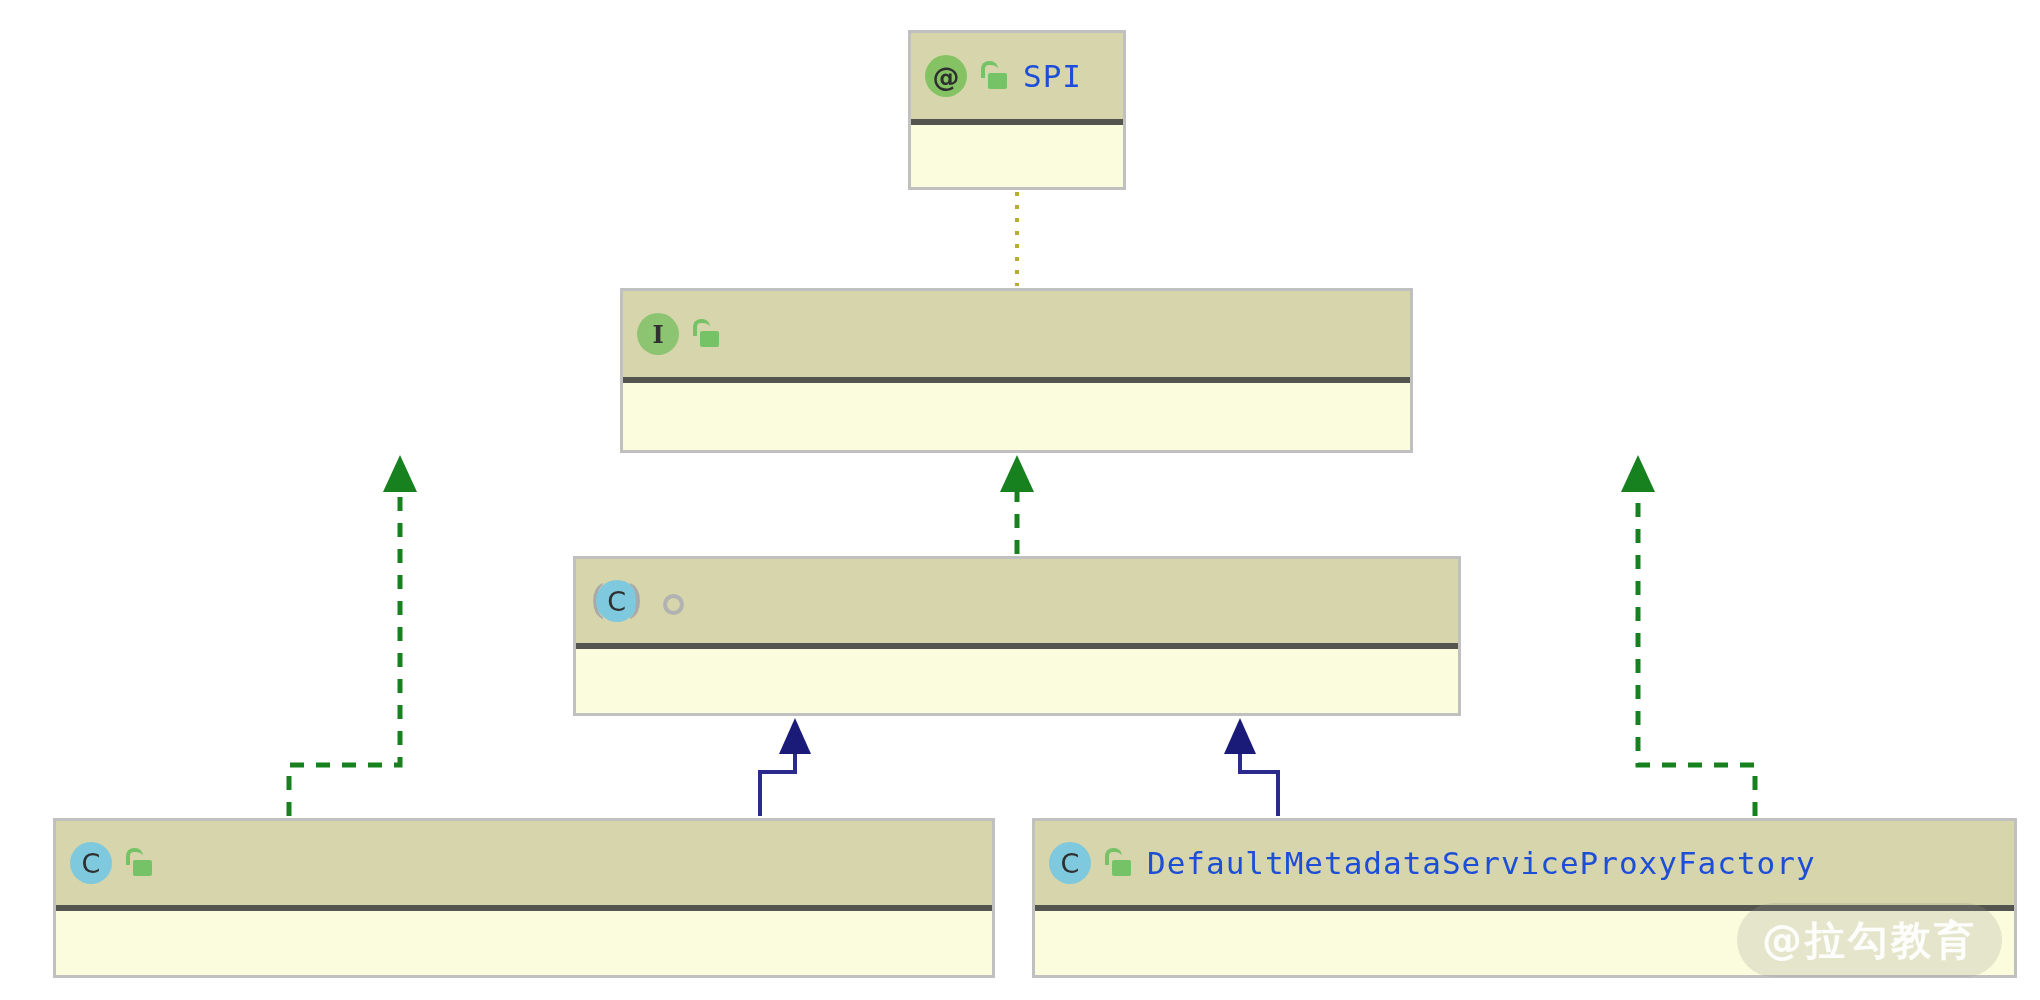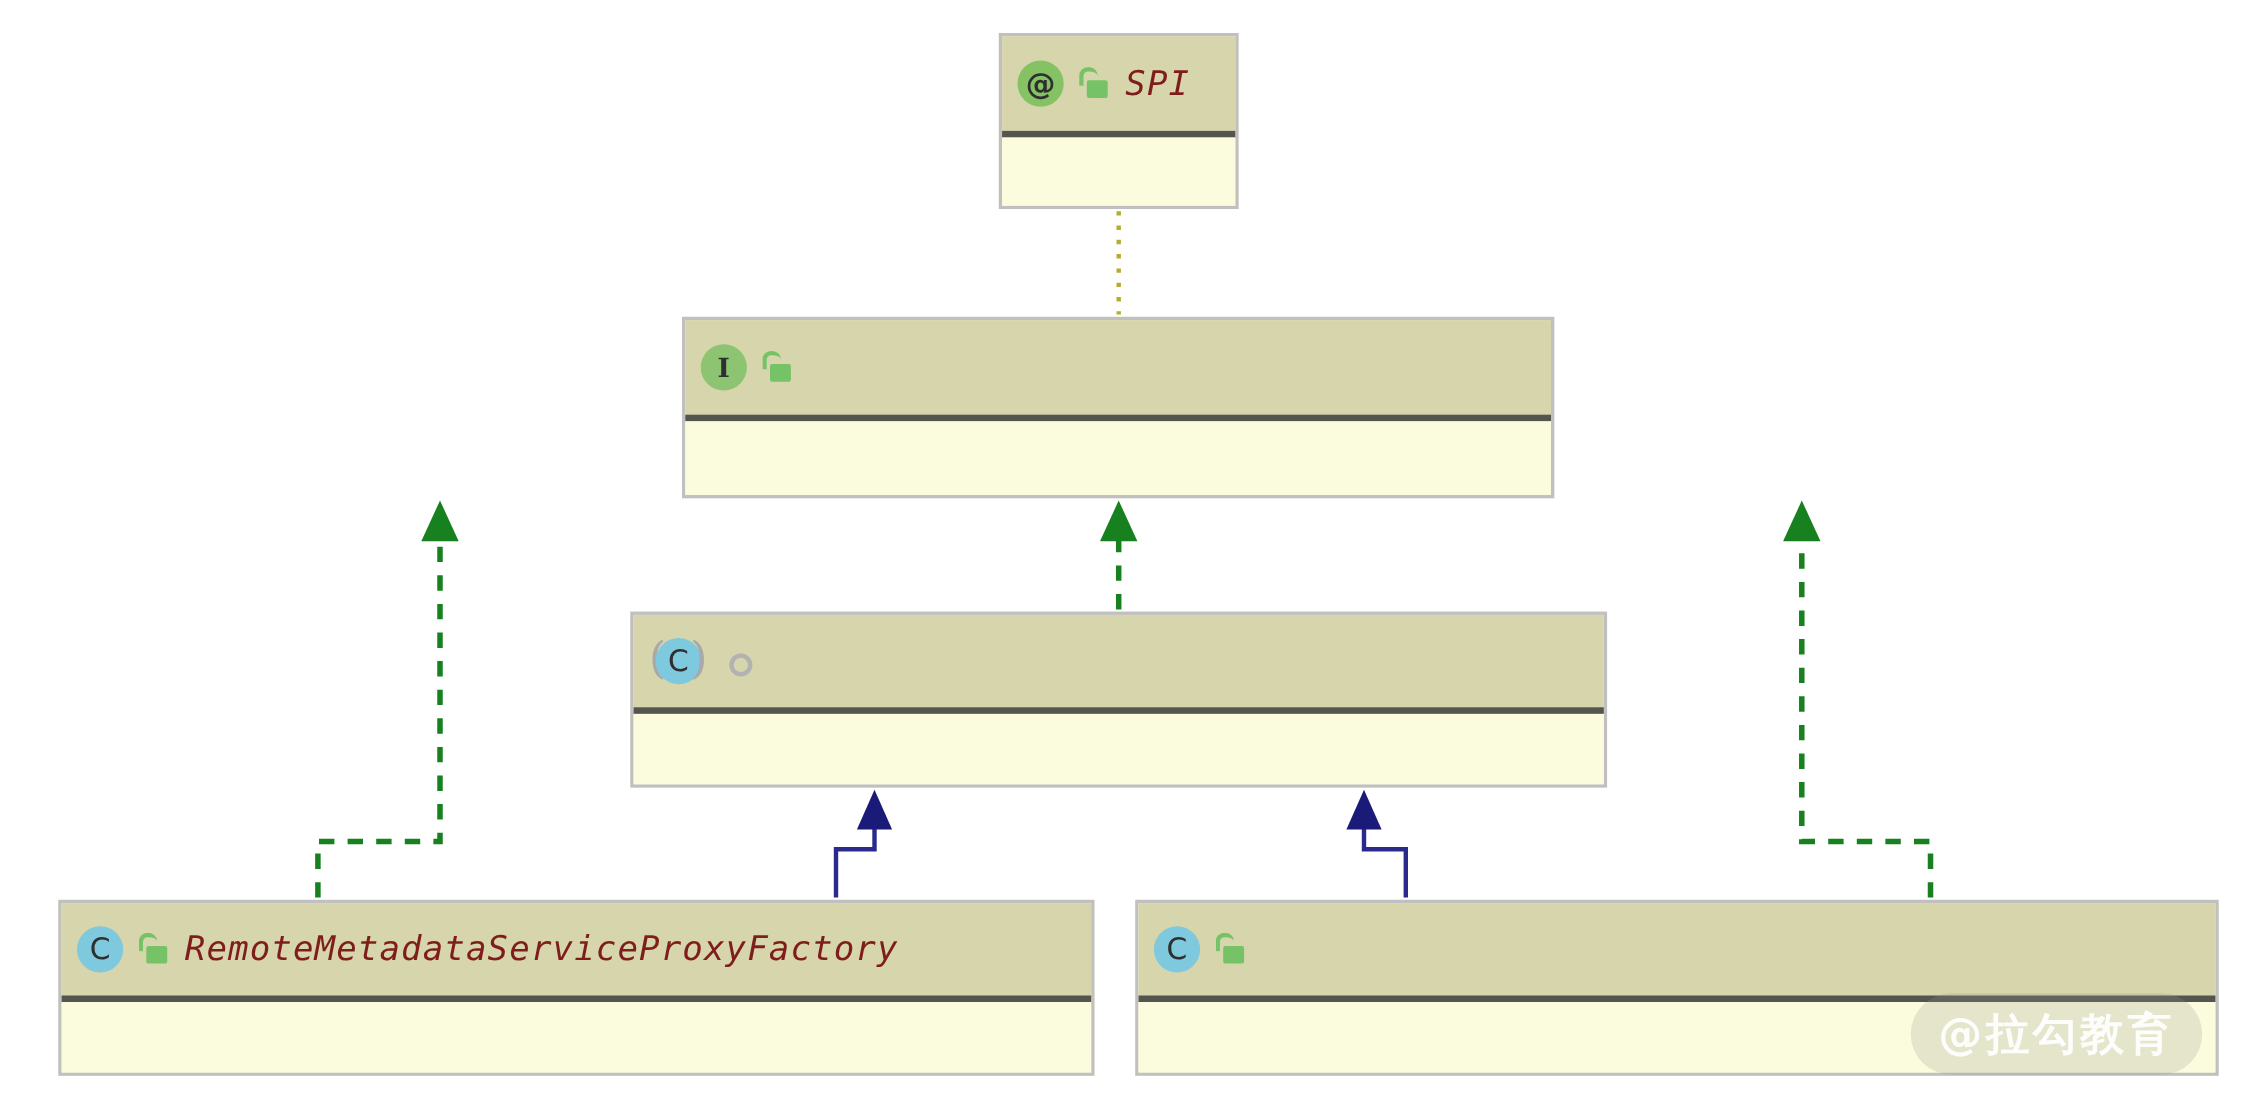--- a/index.html
+++ b/index.html
@@ -45,23 +45,22 @@
   }
   .uml-body {
     box-sizing: border-box;
     background: #fbfbdd;
     height: 62px;
   }
   .uml-title {
     font-family: "DejaVu Sans Mono", "Liberation Mono", monospace;
     font-size: 31px;
     letter-spacing: 1px;
-    color: #7f1d1d;
+    color: #1d4ed8;
     white-space: nowrap;
-    font-style: italic;
   }
   .icon-slot {
     display: inline-flex;
     align-items: center;
     justify-content: center;
     flex: 0 0 auto;
   }
   
   .kind-icon {
     width: 42px;
@@ -222,33 +221,33 @@
 
   <div class="uml-node" style="left:53px; top:818px; width:942px; height:160px;">
     <div class="uml-header" style="height:90px;">
       <span class="icon-slot">
         <span class="kind-icon kind-class">C</span>
       </span>
       <span class="vis-icon vis-public">
         <span class="shackle"></span>
         <span class="body"></span>
       </span>
-      <span class="uml-title">RemoteMetadataServiceProxyFactory</span>
     </div>
     <div class="uml-body" style="height:64px;"></div>
   </div>
 
   <div class="uml-node" style="left:1032px; top:818px; width:985px; height:160px;">
     <div class="uml-header" style="height:90px;">
       <span class="icon-slot">
         <span class="kind-icon kind-class">C</span>
       </span>
       <span class="vis-icon vis-public">
         <span class="shackle"></span>
         <span class="body"></span>
       </span>
+      <span class="uml-title">DefaultMetadataServiceProxyFactory</span>
     </div>
     <div class="uml-body" style="height:64px;"></div>
   </div>
 
   <div class="watermark" style="left:1737px; top:903px; width:265px; height:74px;">@拉勾教育</div>
 
 </div>
 
 </body></html>

